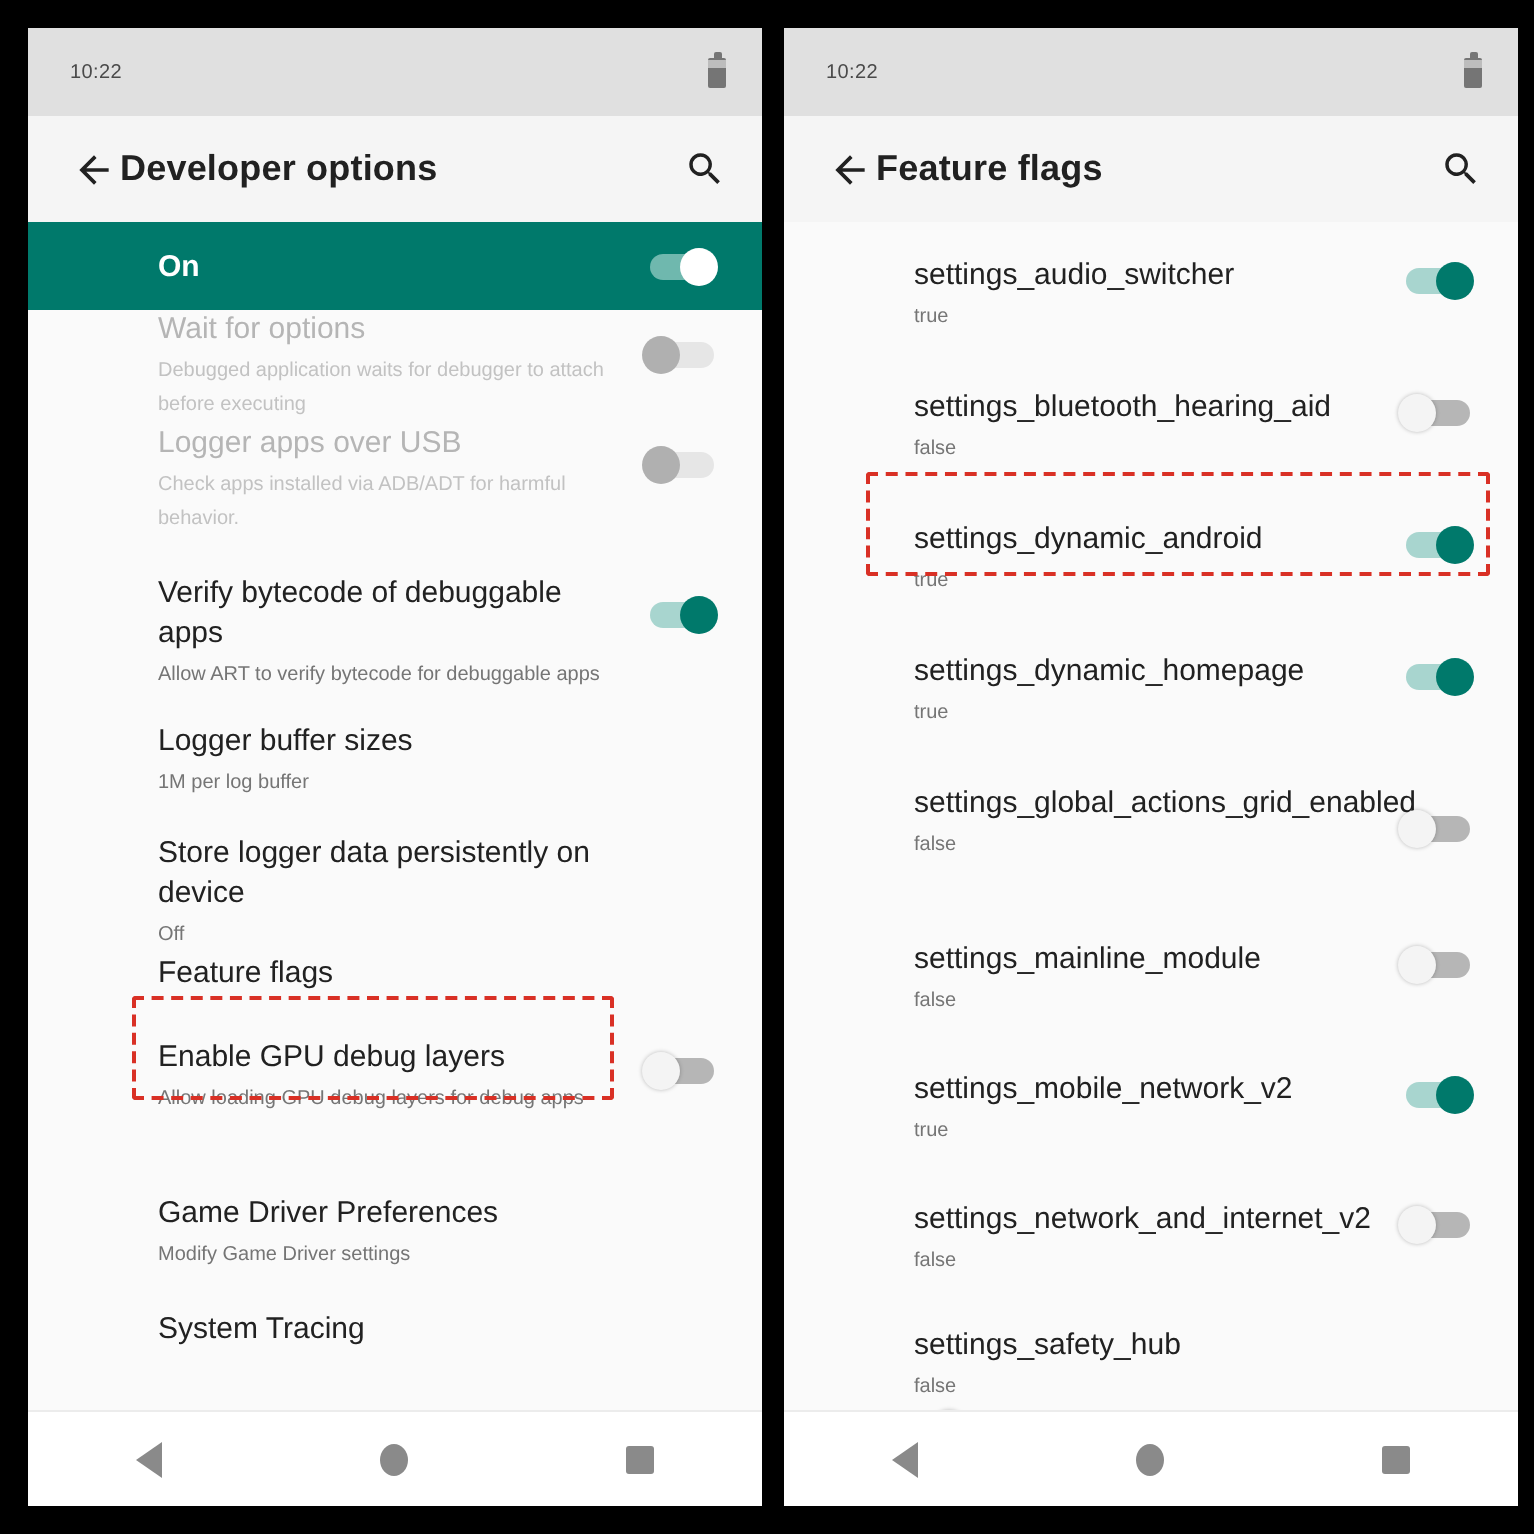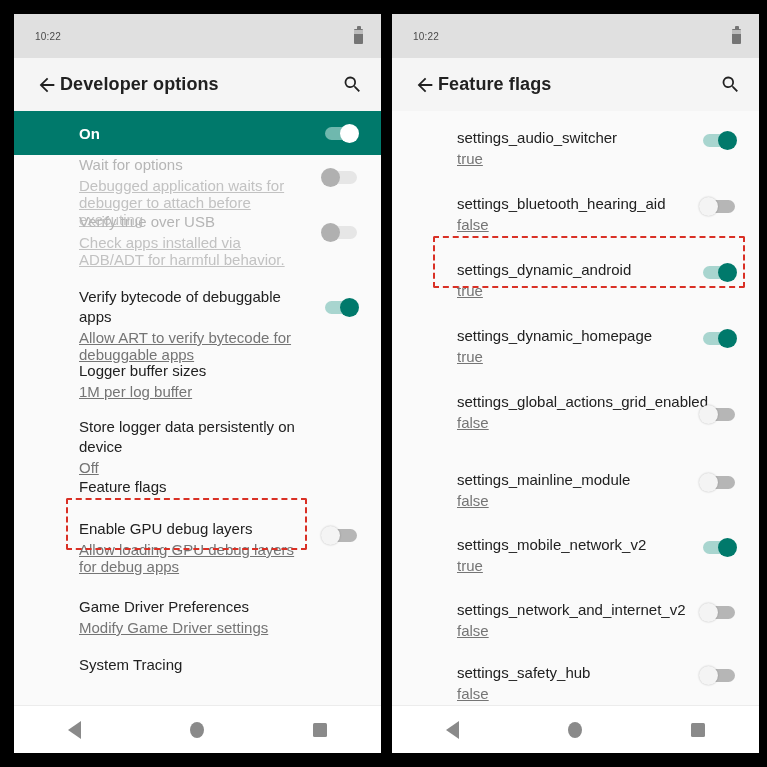--- a/index.html
+++ b/index.html
@@ -131,25 +131,24 @@
     box-sizing: border-box;
     position: relative;
   }
   .row .texts { flex: 1; min-width: 0; padding-right: 10px; }
   .row .t1 {
     font-size: 15px;
     color: #212121;
     line-height: 20px;
   }
   .row .t2 {
-    font-size: 15px;
+    font-size: 10px;
     color: #757575;
     line-height: 17px;
     margin-top: 2px;
-    text-decoration: underline;
   }
   .row.dim .t1 { color: #b5b5b5; }
   .row.dim .t2 { color: #c2c2c2; }
   .row .sw-holder {
     width: 46px;
     flex: none;
     display: flex;
     align-items: center;
     justify-content: flex-end;
   }
@@ -273,21 +272,21 @@
         <div class="sw-holder" style="padding-top:14px;">
           <span class="sw disabled">
             <span class="track"></span>
             <span class="thumb"></span>
           </span>
         </div>
       </div>
 
       <div class="row dim" style="height:74px; padding-top:12px;">
         <div class="texts">
-          <div class="t1">Verify true over USB</div>
+          <div class="t1">Logger apps over USB</div>
           <div class="t2">Check apps installed via ADB/ADT for harmful behavior.</div>
         </div>
         <div class="sw-holder" style="padding-top:12px;">
           <span class="sw disabled">
             <span class="track"></span>
             <span class="thumb"></span>
           </span>
         </div>
       </div>
 
@@ -485,21 +484,21 @@
           <div class="t2">false</div>
         </div>
         <div class="sw-holder" style="padding-top:4px;">
           <span class="sw off">
             <span class="track"></span>
             <span class="thumb"></span>
           </span>
         </div>
       </div>
 
-      <div class="row" style="height:63px; padding-top:15px;">
+      <div class="row" style="height:63px; padding-top:15px;flex-direction:column;">
         <div class="texts">
           <div class="t1">settings_safety_hub</div>
           <div class="t2">false</div>
         </div>
         <div class="sw-holder" style="padding-top:4px;">
           <span class="sw off">
             <span class="track"></span>
             <span class="thumb"></span>
           </span>
         </div>

